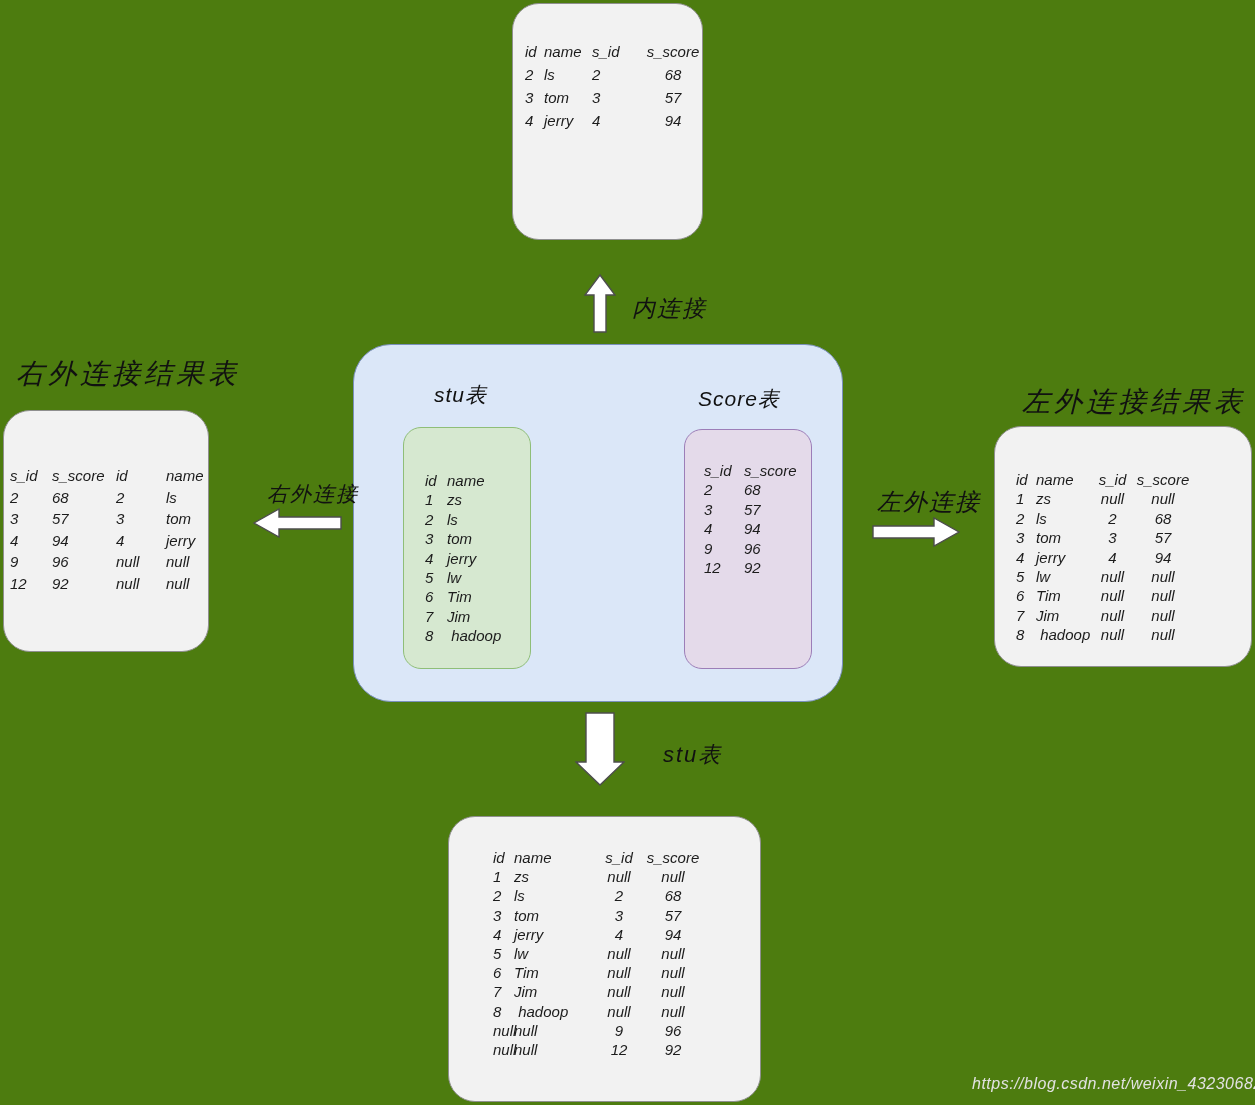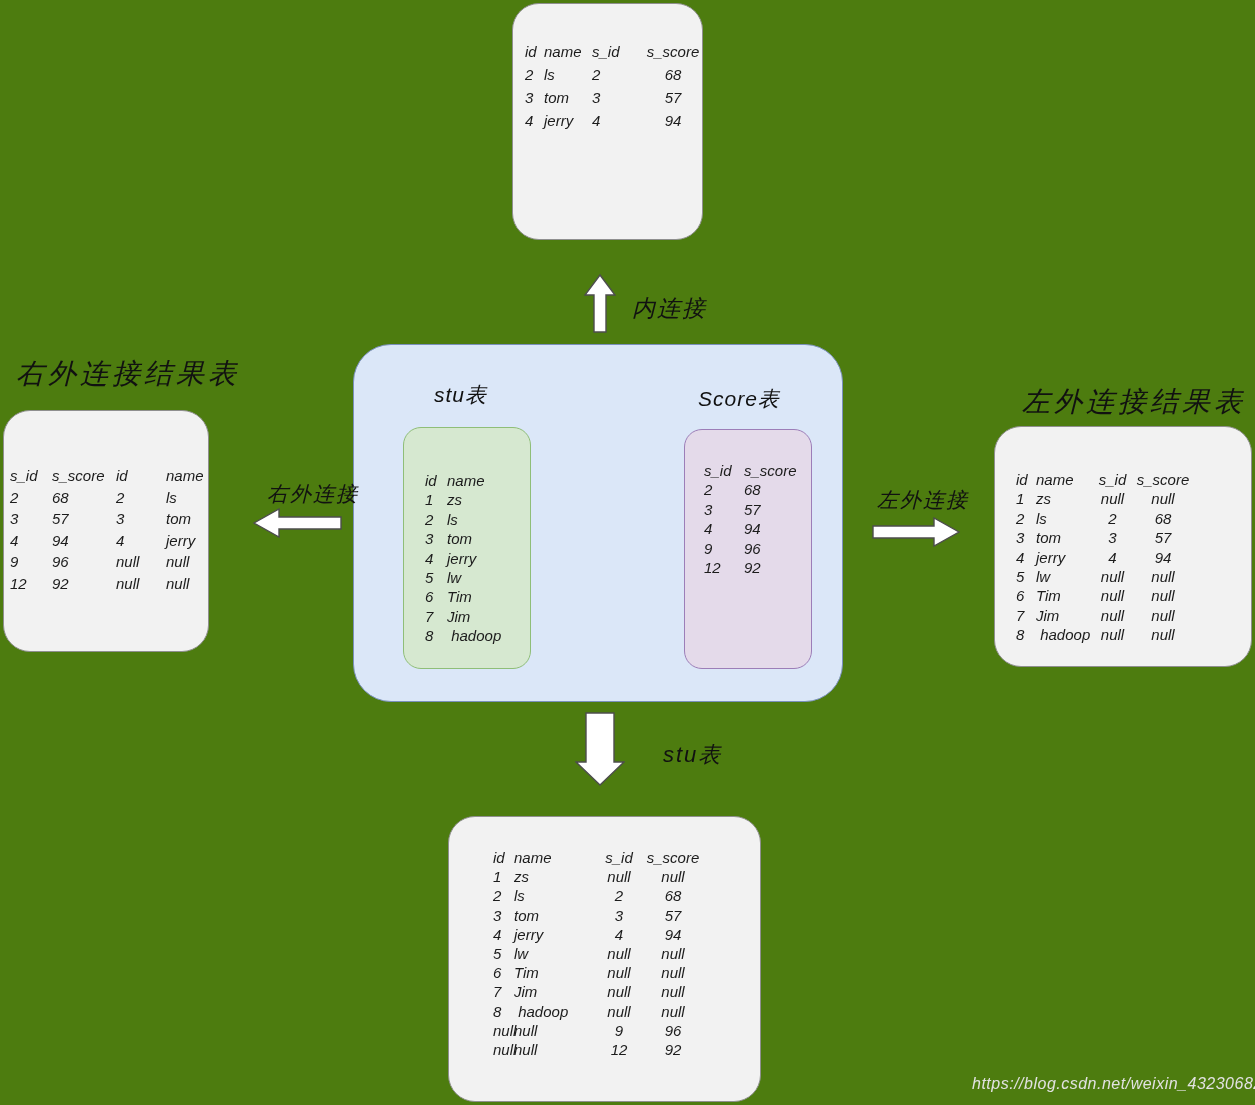--- a/index.html
+++ b/index.html
@@ -142,21 +142,21 @@
         <div class="trow"><span class="tcell">2</span><span class="tcell">ls</span><span class="tcell">2</span><span class="tcell">68</span></div>
         <div class="trow"><span class="tcell">3</span><span class="tcell">tom</span><span class="tcell">3</span><span class="tcell">57</span></div>
         <div class="trow"><span class="tcell">4</span><span class="tcell">jerry</span><span class="tcell">4</span><span class="tcell">94</span></div>
         <div class="trow"><span class="tcell">5</span><span class="tcell">lw</span><span class="tcell">null</span><span class="tcell">null</span></div>
         <div class="trow"><span class="tcell">6</span><span class="tcell">Tim</span><span class="tcell">null</span><span class="tcell">null</span></div>
         <div class="trow"><span class="tcell">7</span><span class="tcell">Jim</span><span class="tcell">null</span><span class="tcell">null</span></div>
         <div class="trow"><span class="tcell">8</span><span class="tcell"> hadoop</span><span class="tcell">null</span><span class="tcell">null</span></div>
       </div>
   </div>
 
-  <div class="join-label" style="left:877px;top:486px;font-size:21px;">左外连接</div>
+  <div class="join-label" style="left:877px;top:486px;font-size:24px;">左外连接</div>
   <svg class="arrow" style="left:872px;top:517px;" width="88" height="30" viewBox="0 0 88 30">
     <polygon points="87,15 62,1 62,9 1,9 1,21 62,21 62,29"></polygon>
   </svg>
 
   <svg class="arrow" style="left:575px;top:712px;" width="50" height="74" viewBox="0 0 50 74">
     <polygon points="11,1 39,1 39,50 49,50 25,73 1,50 11,50"></polygon>
   </svg>
   <div class="join-label" style="left:663px;top:740px;">stu表</div>
 
   <div class="box gray-box" style="left:448px;top:816px;width:313px;height:286px;">

